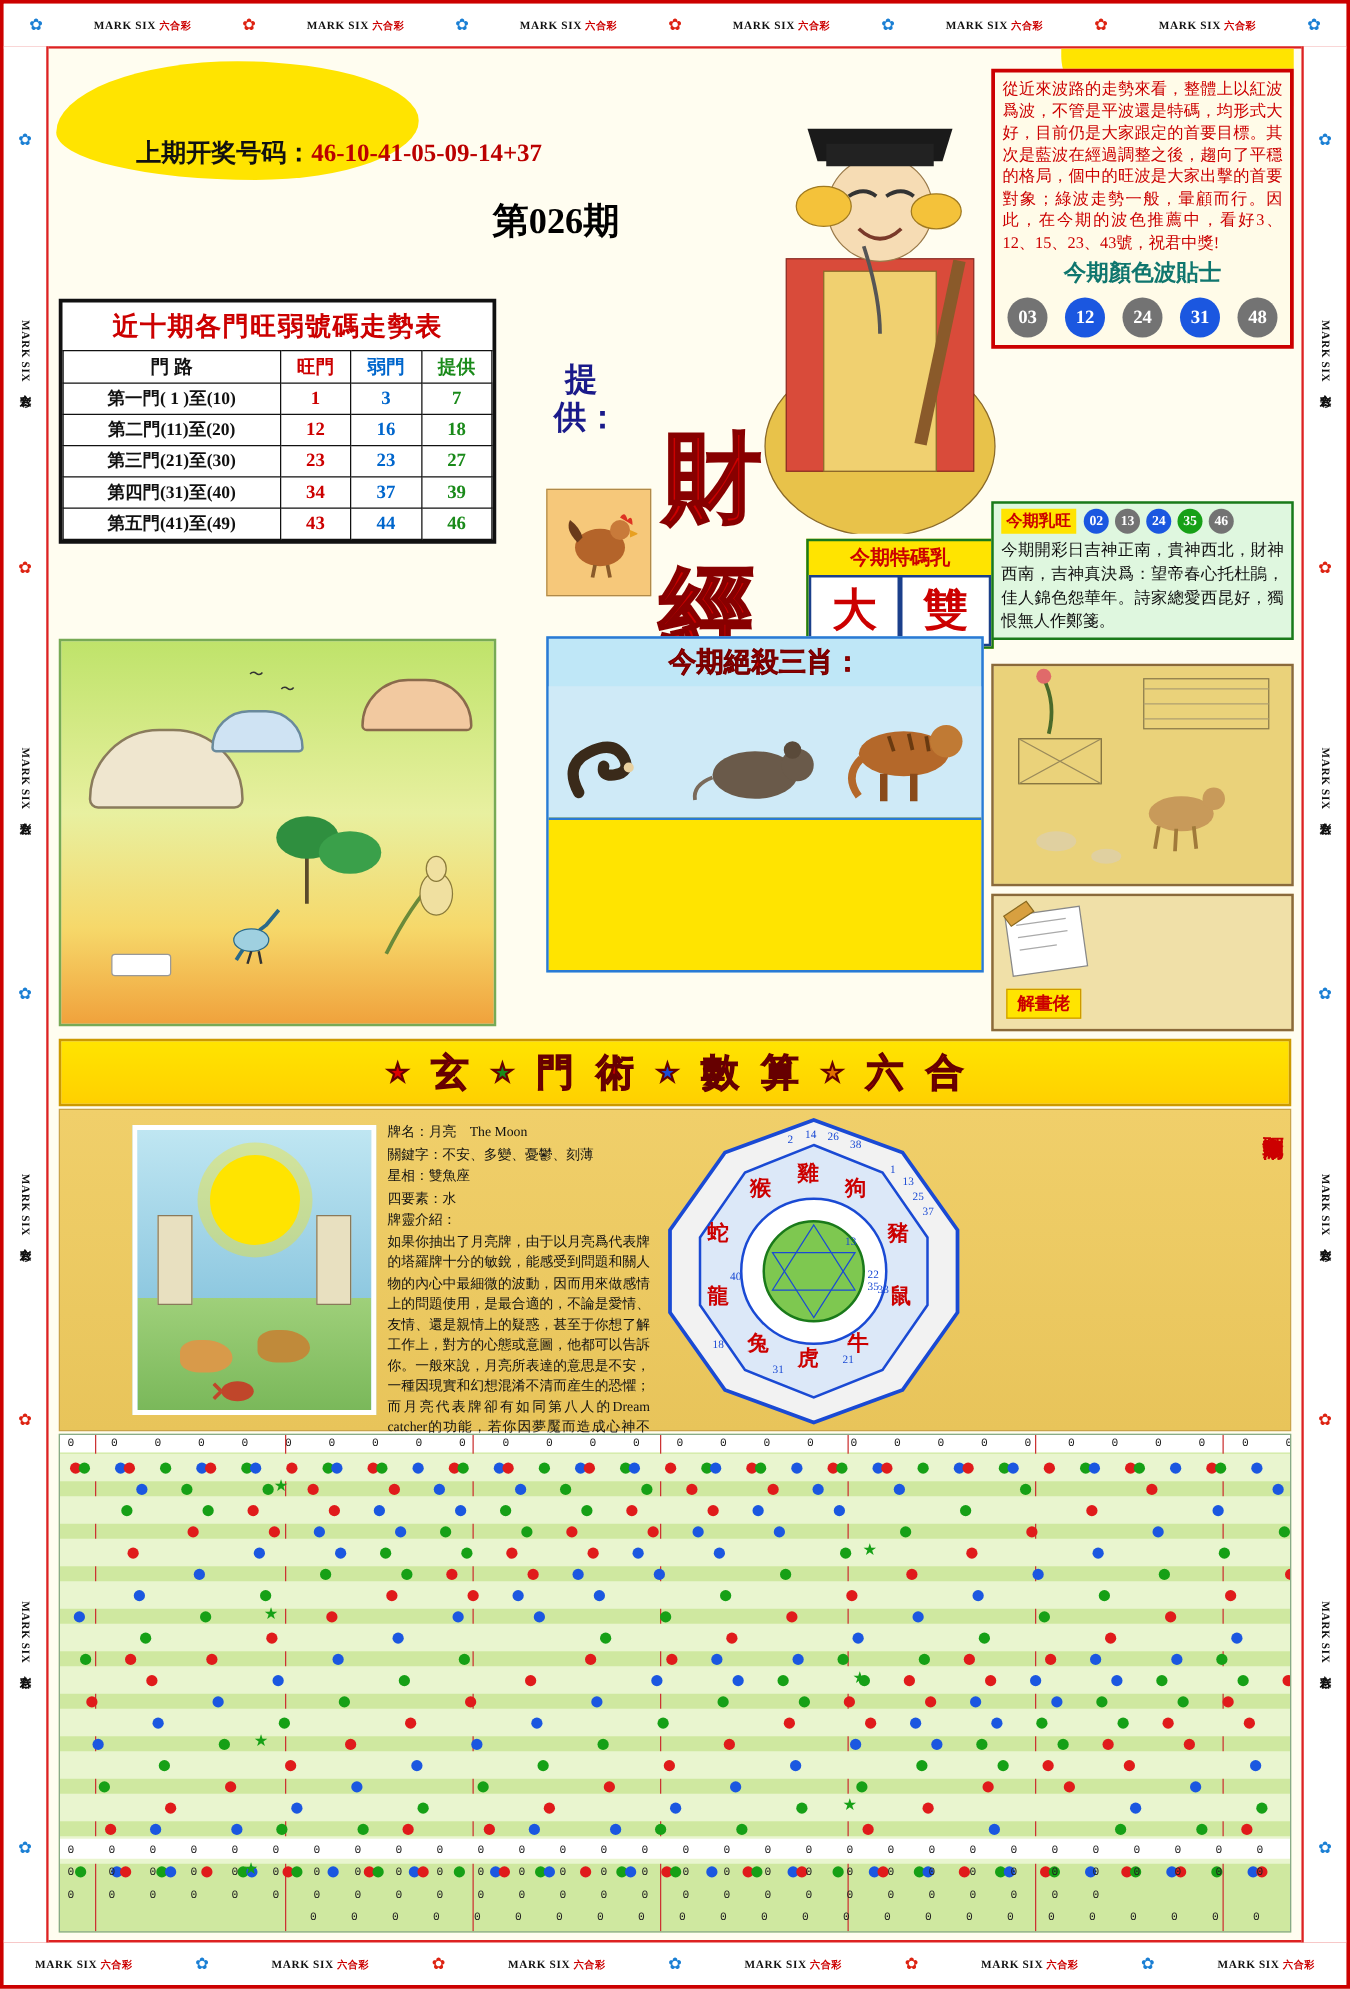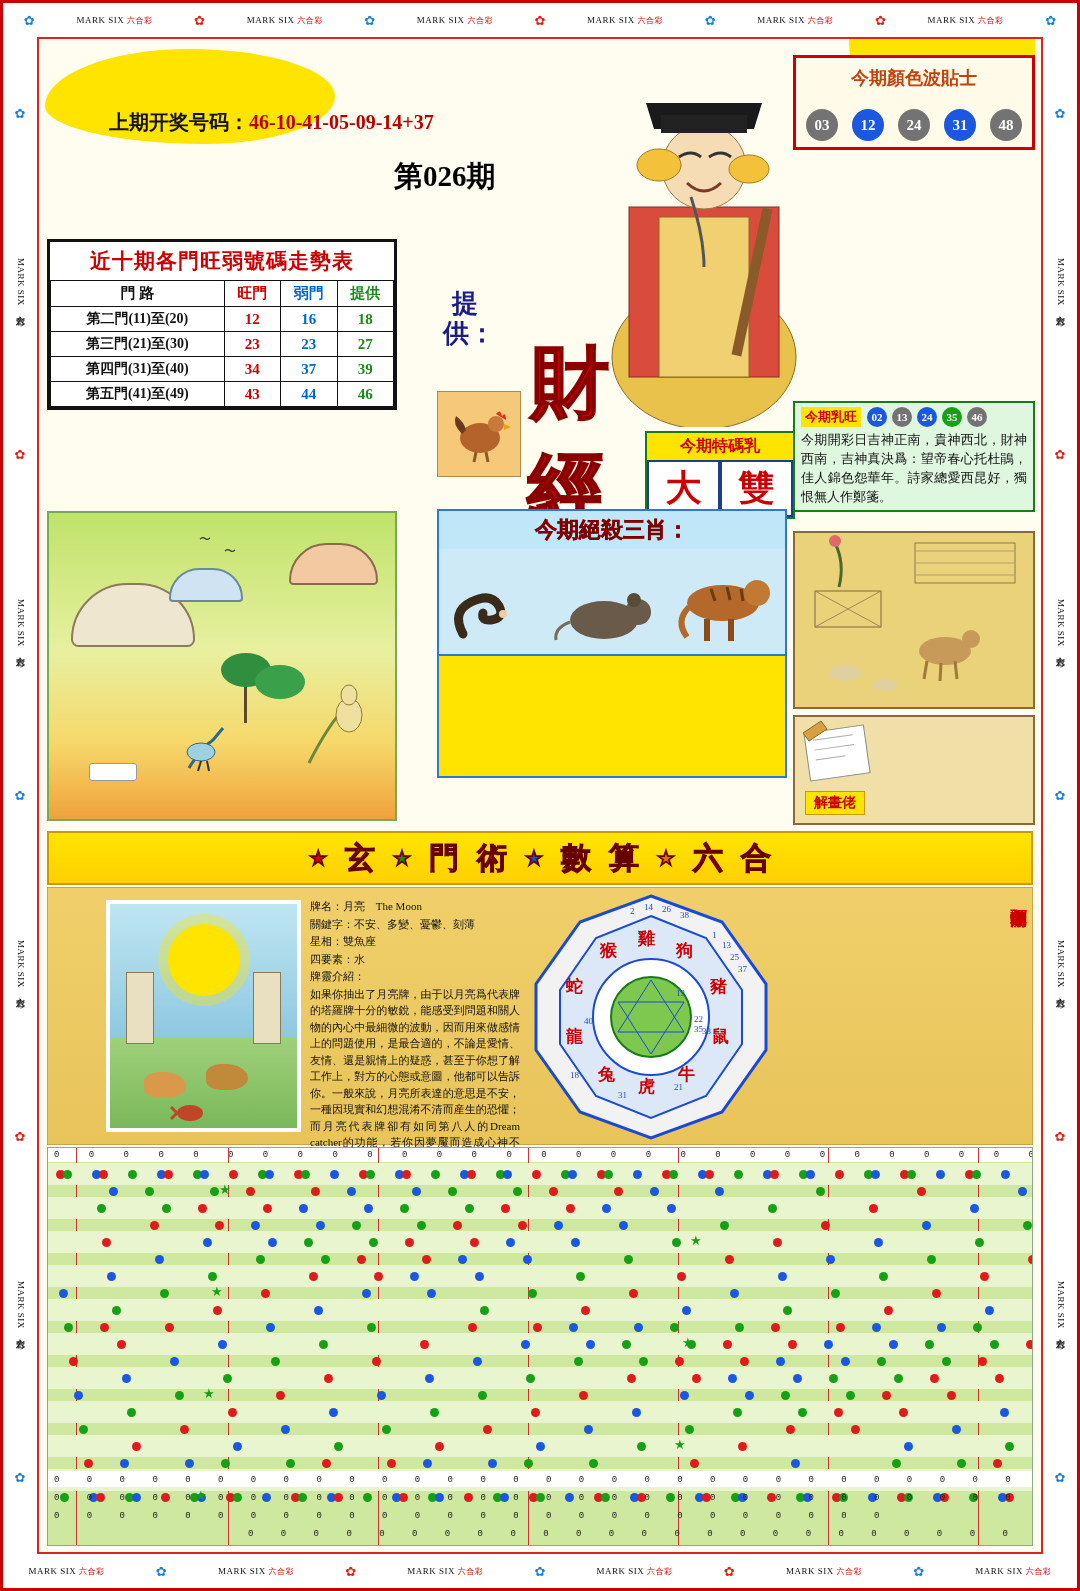--- a/index.html
+++ b/index.html
@@ -18,21 +18,21 @@
   .edge{
     position:absolute;background:#ffffff;
     display:flex;align-items:center;justify-content:space-around;
     overflow:hidden;
   }
   .edge-top{left:0;right:0;top:0;height:34px;border-bottom:2px solid #d22;}
   .edge-bottom{left:0;right:0;bottom:0;height:34px;border-top:2px solid #d22;}
   .edge-left{left:0;top:34px;bottom:34px;width:34px;flex-direction:column;border-right:2px solid #d22;}
   .edge-right{right:0;top:34px;bottom:34px;width:34px;flex-direction:column;border-left:2px solid #d22;}
   .mark{
-    font-size:9px;font-weight:normal;color:#111;white-space:nowrap;
+    font-size:9px;font-weight:bold;color:#111;white-space:nowrap;
     font-family:"Liberation Serif",serif;letter-spacing:.5px;
   }
   .mark .cn{color:#c00;font-size:8px;}
   .mark-v{writing-mode:vertical-rl;text-orientation:mixed;}
   .floret{color:#1a7fd4;font-size:13px;}
   .floret.r{color:#d21;}
 
   .inner{
     position:absolute;left:36px;top:36px;right:36px;bottom:36px;
     background:#fffdf0;
@@ -144,21 +144,21 @@
   }
   .caishen h3{
     margin:0 0 3px;text-align:center;color:#c00;font-size:24px;font-weight:bold;
     font-family:"Liberation Serif",serif;-webkit-text-stroke:.5px #800;
   }
   .caishen p{
     margin:0;font-size:13px;line-height:1.35;color:#c00;text-align:justify;
     font-family:"Liberation Serif",serif;
   }
   .caishen .sub{
-    text-align:center;color:#c2410c;font-size:18px;font-weight:bold;margin:4px 0 19px;
+    text-align:center;color:#0f766e;font-size:18px;font-weight:bold;margin:4px 0 8px;
     font-family:"Liberation Serif",serif;
   }
   .balls{display:flex;justify-content:space-between;padding:0 4px;}
   .ball{
     width:32px;height:32px;border-radius:50%;color:#fff;font-weight:bold;
     display:flex;align-items:center;justify-content:center;font-size:15px;
     font-family:"Liberation Serif",serif;
   }
   .b-red{background:#737373}.b-blue{background:#1b57e0}.b-green{background:#16a016}
 
@@ -355,20 +355,26 @@
 
     <div class="trend">
       <h3>近十期各門旺弱號碼走勢表</h3>
       <table>
         <tbody>
             <tr>
           <th class="c1">門  路</th>
           <th class="c2">旺門</th>
           <th class="c3">弱門</th>
           <th class="c4">提供</th>
+        </tr>
+        <tr>
+          <td class="k">第一門( 1 )至(10)</td>
+          <td class="v1">1</td>
+          <td class="v2">3</td>
+          <td class="v3">7</td>
         </tr>
         <tr>
           <td class="k">第二門(11)至(20)</td>
           <td class="v1">12</td>
           <td class="v2">16</td>
           <td class="v3">18</td>
         </tr>
         <tr>
           <td class="k">第三門(21)至(30)</td>
           <td class="v1">23</td>
@@ -430,20 +436,21 @@
 
     <div class="tema">
       <div class="t">今期特碼乳</div>
       <div class="cells">
         <div>大</div>
         <div>雙</div>
       </div>
     </div>
 
     <div class="caishen">
+      <p>從近來波路的走勢來看，整體上以紅波爲波，不管是平波還是特碼，均形式大好，目前仍是大家跟定的首要目標。其次是藍波在經過調整之後，趨向了平穩的格局，個中的旺波是大家出擊的首要對象；綠波走勢一般，暈顧而行。因此，在今期的波色推薦中，看好3、12、15、23、43號，祝君中獎!</p>
       <div class="sub">今期顏色波貼士</div>
       <div class="balls">
         <div class="ball b-red">03</div>
         <div class="ball b-blue">12</div>
         <div class="ball b-red">24</div>
         <div class="ball b-blue">31</div>
         <div class="ball b-red">48</div>
       </div>
     </div>
 

